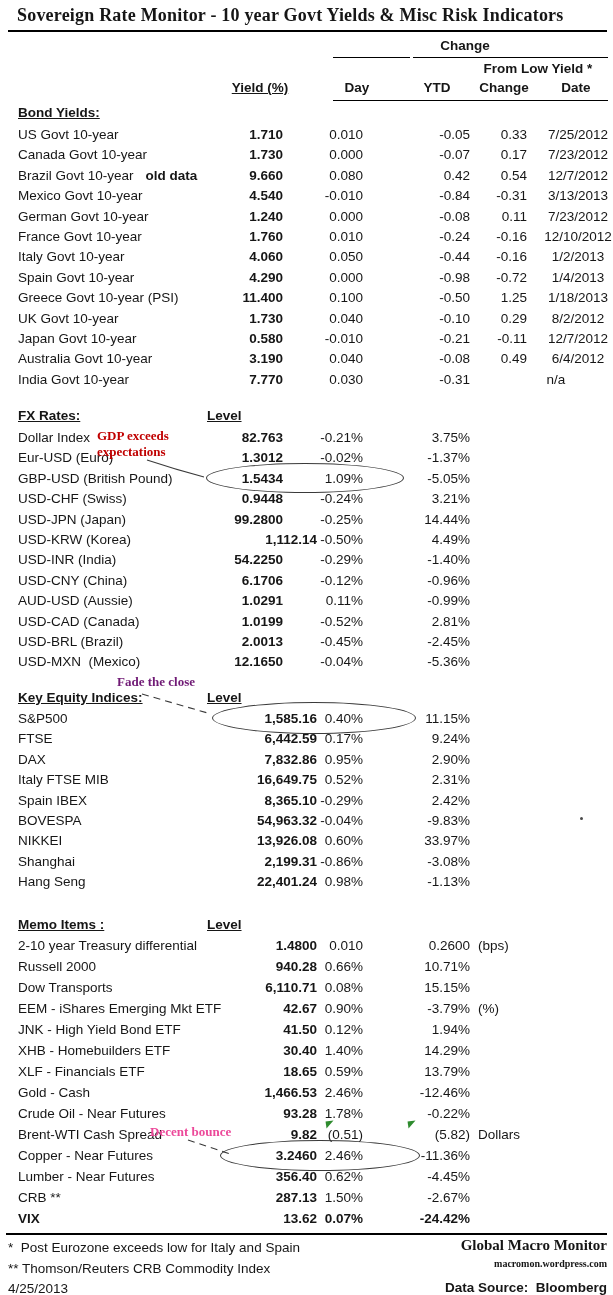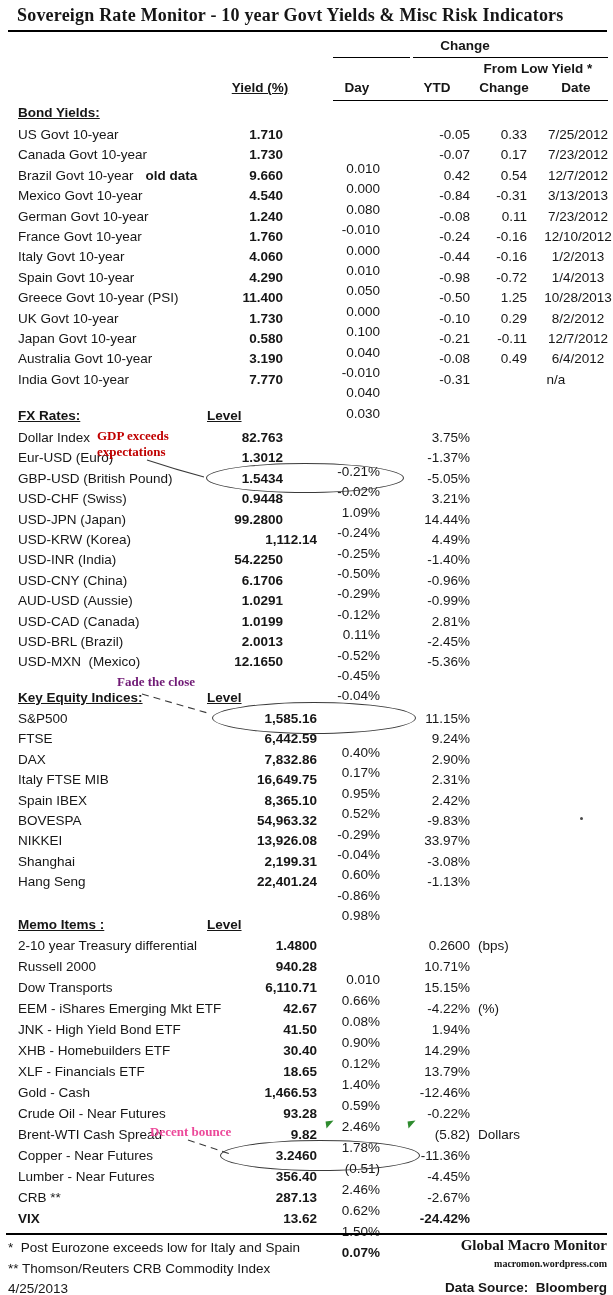--- a/index.html
+++ b/index.html
@@ -29,21 +29,21 @@
 
   
   .sec-h { position:absolute; left:18px; font-weight:bold; text-decoration:underline; white-space:pre; }
   .level-label { position:absolute; left:207px; font-weight:bold; text-decoration:underline;text-align:right; }
   .row { position:absolute; left:0; width:613px; height:20px; }
   .row > div { position:absolute; top:0; white-space:pre; }
   .lbl   { left:18px; }
   .note  { font-weight:bold; padding-left:12px; }
   .val-a { right:330px; font-weight:bold; }   
   .val-b { right:296px; font-weight:bold; }   
-  .day   { right:233px;margin-top:34px; }                     
+  .day   { right:250px; }                     
   .ytd   { right:143px; }                     
   .chg   { right:86px;  }                     
   .date  { left:543px; width:70px; text-align:center; }
   .na    { left:520px; width:72px; text-align:center; }
   .unit  { left:478px; }
   .bold-row > div { font-weight:bold; }
 
   
   .ellipse { position:absolute; border:1.5px solid #3a3a3a; border-radius:50%; background:transparent; }
   #el-gbp { left:206px; top:463px; width:198px; height:30px; }
@@ -162,21 +162,21 @@
         <div class="ytd">-0.98</div>
         <div class="chg">-0.72</div>
         <div class="date">1/4/2013</div>
       </div>
       <div class="row" style="top: 290.2px;">
         <div class="lbl"><span>Greece Govt 10-year (PSI)</span></div>
         <div class="val-a">11.400</div>
         <div class="day">0.100</div>
         <div class="ytd">-0.50</div>
         <div class="chg">1.25</div>
-        <div class="date">10/28/2013</div>
+        <div class="date">1/18/2013</div>
       </div>
       <div class="row" style="top: 310.6px;">
         <div class="lbl"><span>UK Govt 10-year</span></div>
         <div class="val-a">1.730</div>
         <div class="day">0.040</div>
         <div class="ytd">-0.10</div>
         <div class="chg">0.29</div>
         <div class="date">8/2/2012</div>
       </div>
       <div class="row" style="top: 331px;">
@@ -350,21 +350,21 @@
       <div class="row" style="top: 980px;">
         <div class="lbl"><span>Dow Transports</span></div>
         <div class="val-b">6,110.71</div>
         <div class="day">0.08%</div>
         <div class="ytd">15.15%</div>
       </div>
       <div class="row" style="top: 1001px;">
         <div class="lbl"><span>EEM - iShares Emerging Mkt ETF</span></div>
         <div class="val-b">42.67</div>
         <div class="day">0.90%</div>
-        <div class="ytd">-4.22%</div>
+        <div class="ytd">-3.79%</div>
         <div class="unit">(%)</div>
       </div>
       <div class="row" style="top: 1022px;">
         <div class="lbl"><span>JNK - High Yield Bond ETF</span></div>
         <div class="val-b">41.50</div>
         <div class="day">0.12%</div>
         <div class="ytd">1.94%</div>
       </div>
       <div class="row" style="top: 1043px;">
         <div class="lbl"><span>XHB - Homebuilders ETF</span></div>

